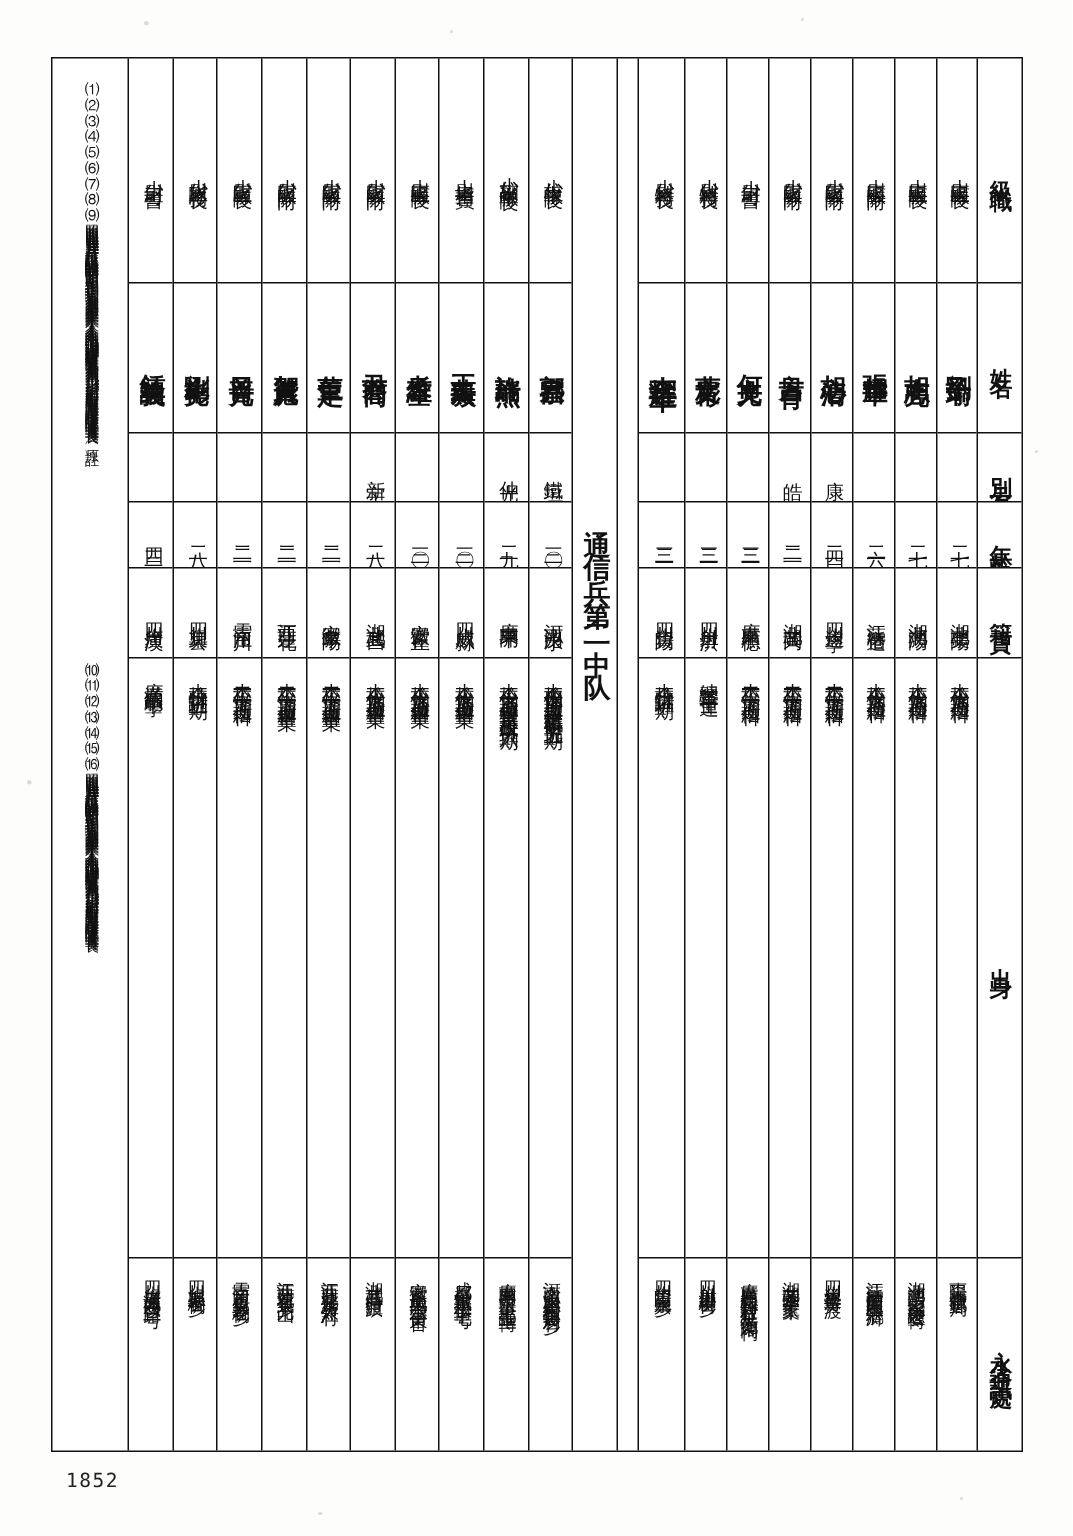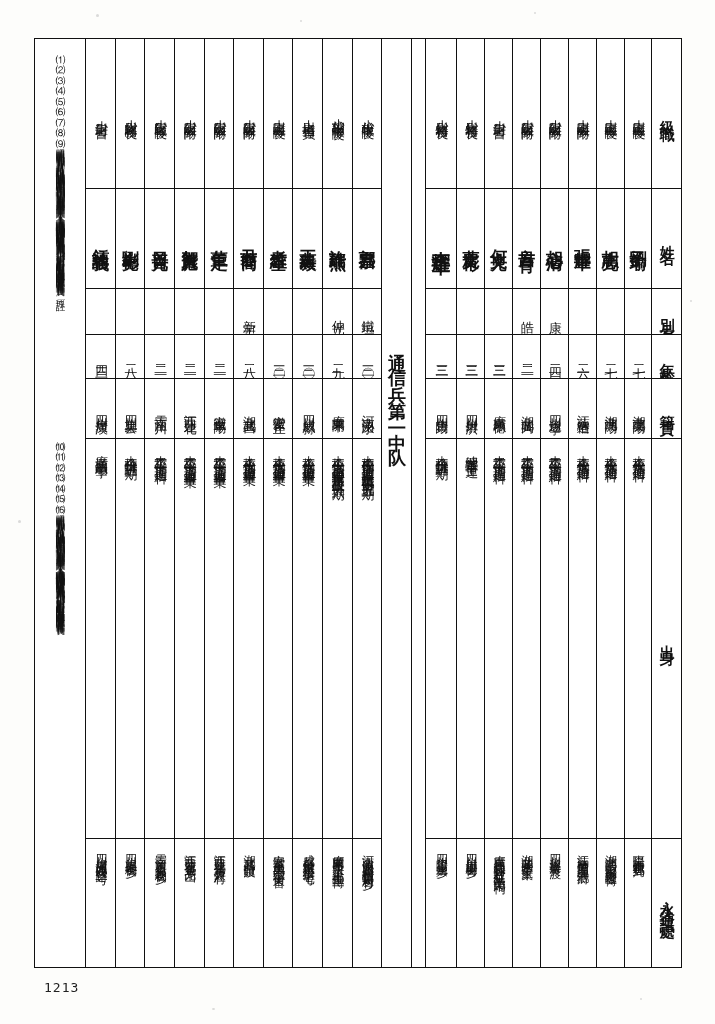--- a/index.html
+++ b/index.html
@@ -622,21 +622,21 @@
       <div class="noteblock" id="note-top">
         <span class="v">⑴⑵⑶⑷⑸⑹⑺⑻⑼照照照照照照照照照片片片片片片片片片說說說說說說說說說明明明明明明明明明均均均均均均均均均為為為為為為為為為本本本本本本本本本人人人人人人人人人職職職職職職職職職級級級級級級級級級為為為為為為為為為上少少少少少少少尉尉尉尉尉尉尉尉區區區區區區區區隊隊隊隊隊隊隊隊長長長長長長長長。〔原註〕</span>
       </div>
       <div class="noteblock" id="note-bottom">
         <span class="v">⑽⑾⑿⒀⒁⒂⒃照照照照照照照片片片片片片片說說說說說說說明明明明明明明均均均均均均均為為為為為為為本本本本本本本人人人人人人人職職職職職職職級級級級級級級為為為為為為為少少少少少少少尉尉尉尉尉尉尉區區區區區區區隊隊隊隊隊隊隊長長長長長長長。</span>
       </div>
     </div>
 
   </div>
 
-  <div id="pageno">1213</div>
+  <div id="pageno">1852</div>
 
   <div class="speck" style="left:96px;  top:14px;  width:3px; height:3px;"></div>
   <div class="speck" style="left:300px; top:20px;  width:2px; height:2px;"></div>
   <div class="speck" style="left:534px; top:12px;  width:2px; height:2px;"></div>
   <div class="speck" style="left:690px; top:300px; width:2px; height:2px;"></div>
   <div class="speck" style="left:18px;  top:520px; width:3px; height:3px;"></div>
   <div class="speck" style="left:640px; top:998px; width:2px; height:2px;"></div>
   <div class="speck" style="left:212px; top:1008px;width:3px; height:2px;"></div>
 
 </div>

